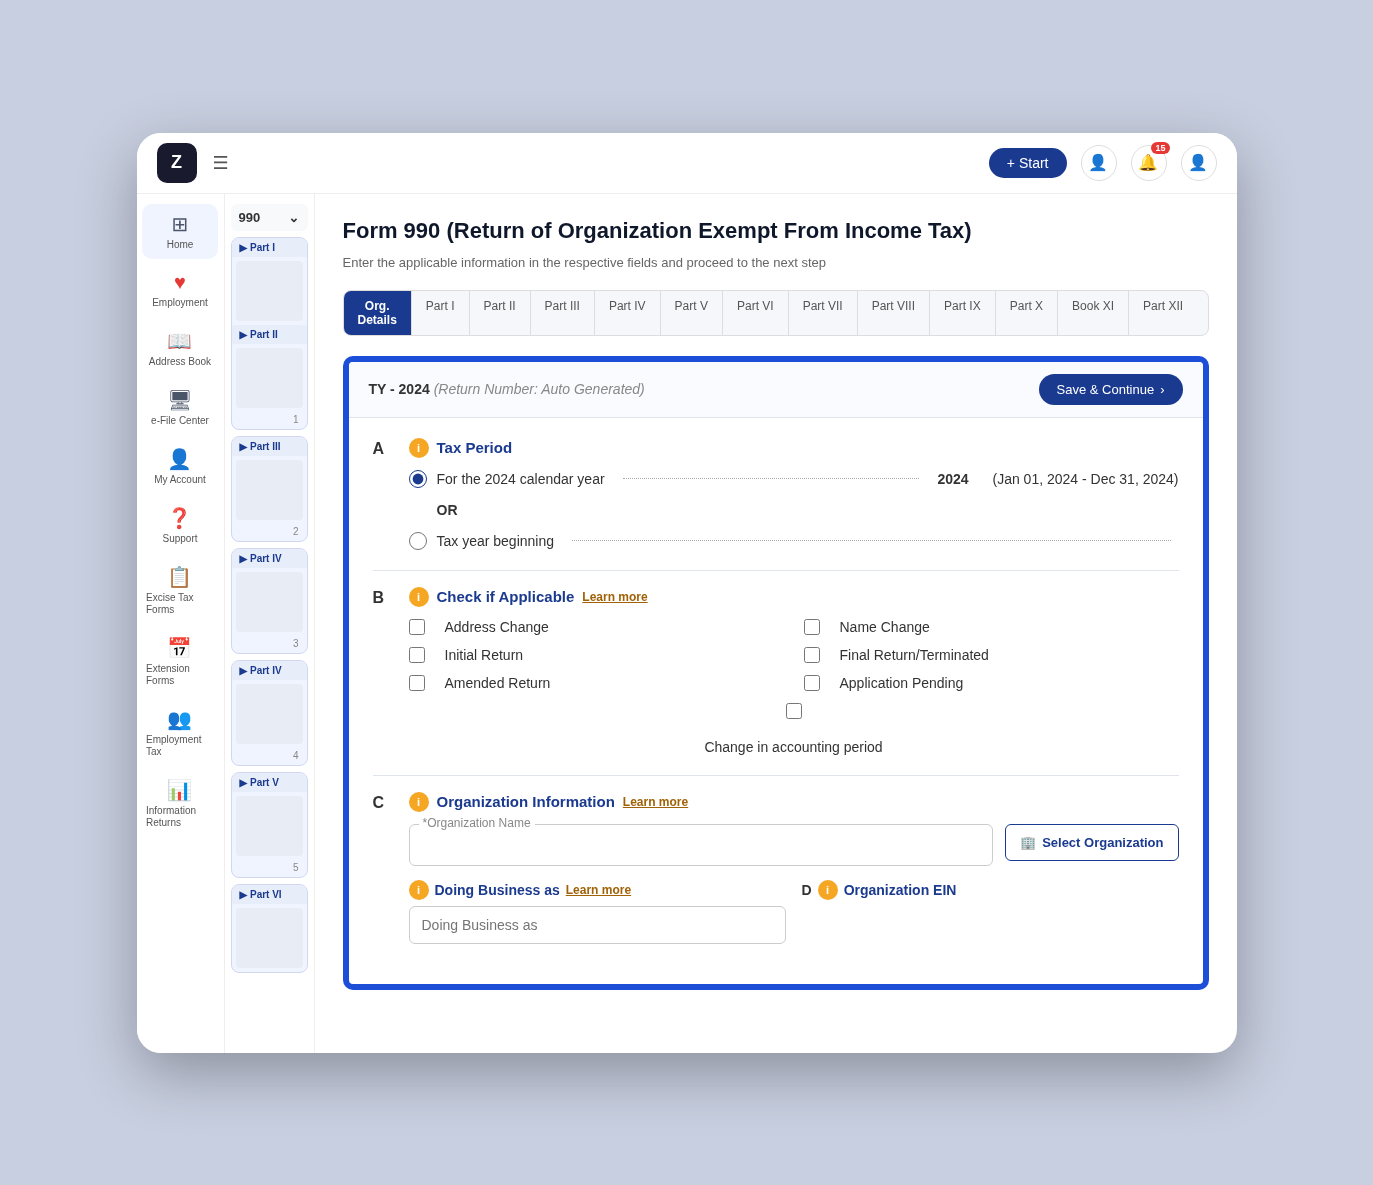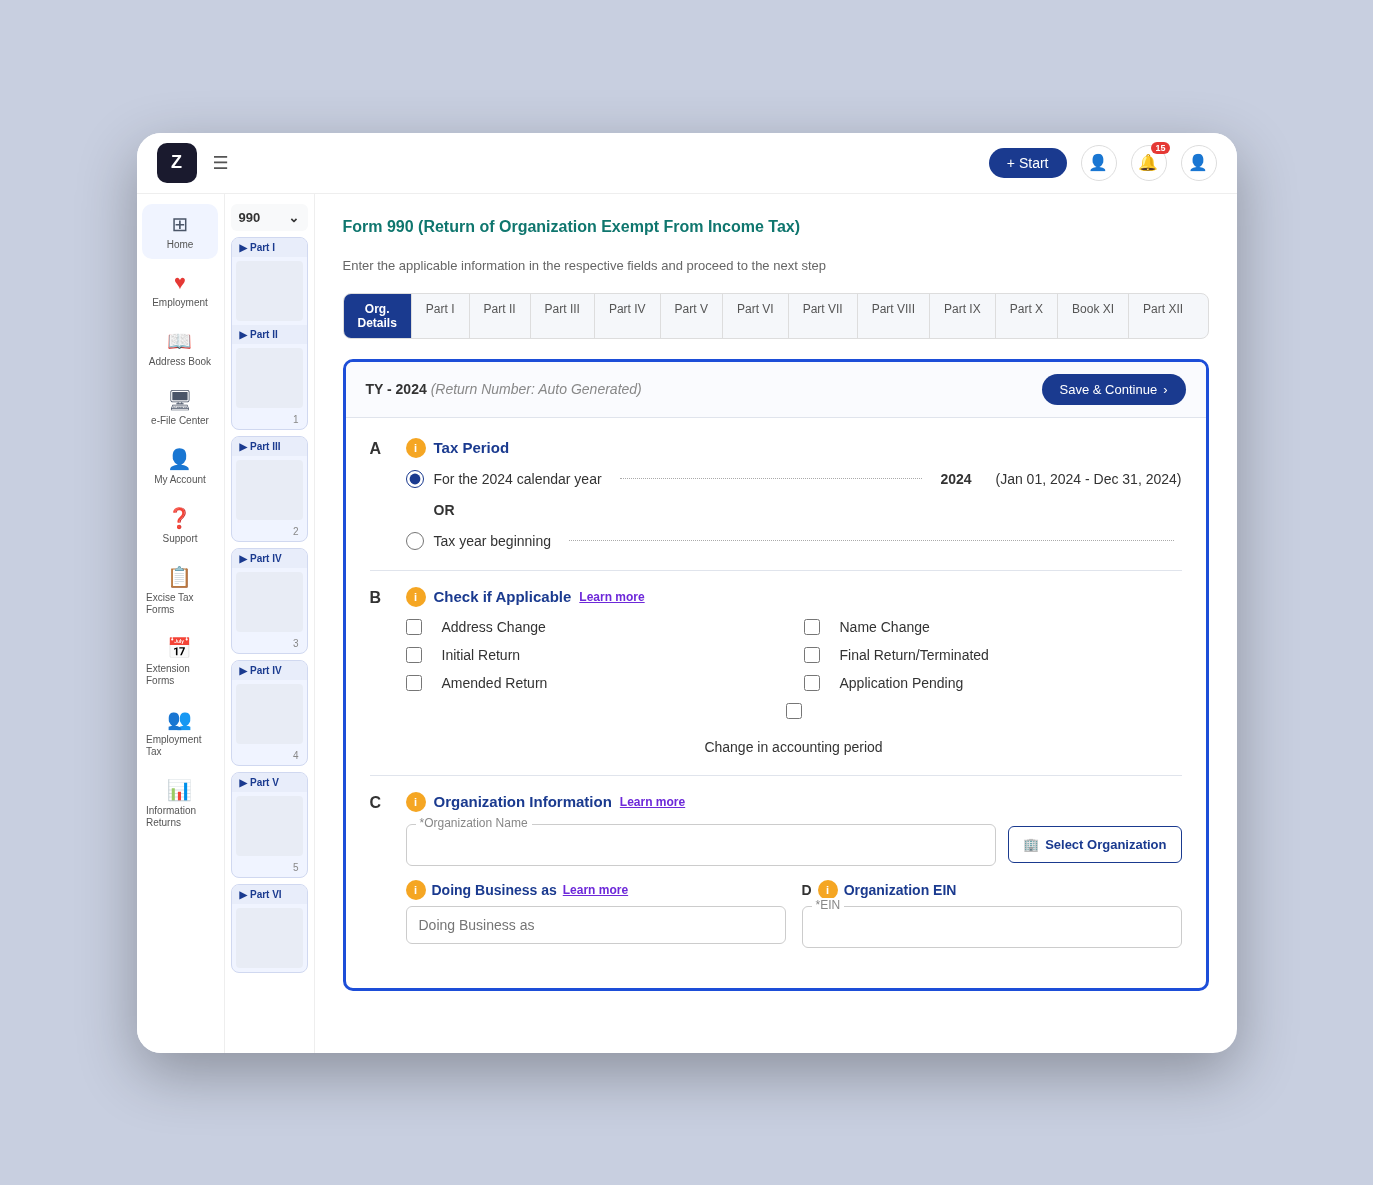--- a/index.html
+++ b/index.html
@@ -146,22 +146,22 @@
       color: #888;
       padding: 2px 8px 4px;
     }
     
     .content-area {
       flex: 1;
       overflow-y: auto;
       padding: 24px 28px;
     }
     .form-title {
-      font-size: 16px; font-weight: 700; color: #0f766e;
-      margin-bottom: 22px;
+      font-size: 22px; font-weight: 700; color: #0f172a;
+      margin-bottom: 11px;
     }
     .form-subtitle {
       font-size: 13px; color: #666;
       margin-bottom: 20px;
     }
     
     .tabs-row {
       display: flex;
       gap: 0;
       margin-bottom: 20px;
@@ -180,21 +180,21 @@
     }
     .tab:last-child { border-right: none; }
     .tab.active {
       background: #1a3a8f;
       color: #fff;
       font-weight: 600;
     }
     
     .form-card {
       background: #fff;
-      border: 3px solid #1d4ed8;
+      border: 6px solid #1d4ed8;
       border-radius: 10px;
       overflow: hidden;
     }
     .form-card-header {
       display: flex; align-items: center; justify-content: space-between;
       padding: 12px 20px;
       background: #fafbfe;
       border-bottom: 1px solid #e0e4ec;
     }
     .return-label {
@@ -230,21 +230,21 @@
       margin-bottom: 12px;
     }
     .info-icon {
       width: 20px; height: 20px;
       background: #f5a623;
       border-radius: 50%;
       display: flex; align-items: center; justify-content: center;
       color: #fff; font-size: 11px; font-weight: 700;
       flex-shrink: 0;
     }
-    .learn-more { color: #6d28d9; font-size: 12px; text-decoration: underline; cursor: pointer; }
+    .learn-more { color: #a16207; font-size: 12px; text-decoration: underline; cursor: pointer; }
     
     .radio-group { display: flex; flex-direction: column; gap: 10px; }
     .radio-row {
       display: flex; align-items: center; gap: 10px;
       font-size: 14px; color: #333;
     }
     .radio-input {
       width: 18px; height: 18px;
       accent-color: #1a3a8f;
       cursor: pointer;
@@ -269,21 +269,21 @@
       font-size: 14px; color: #333;
     }
     .checkbox-input {
       width: 16px; height: 16px;
       cursor: pointer;
       accent-color: #1a3a8f;
     }
     .checkbox-row.full-width { grid-column: span 2; flex-direction: column; }
     
     .org-section { display: flex; flex-direction: column; gap: 14px; }
-    .org-row { display: flex; gap: 12px; align-items: center; }
+    .org-row { display: flex; gap: 12px; align-items: flex-start; }
     .input-label {
       font-size: 12px; color: #888;
       background: #fff;
       position: absolute;
       top: -8px; left: 10px;
       padding: 0 4px;
     }
     .input-wrapper { position: relative; }
     .form-input {
       width: 100%;
@@ -558,24 +558,20 @@
                       <div class="input-wrapper">
                         <input type="text" class="form-input" placeholder="Doing Business as" style="">
                       </div>
                     </div>
                     <div>
                       <div class="sub-section-label">
                         <span style="color:#333;font-size:14px;font-weight:700;">D</span>
                         <div class="info-icon">i</div>
                         <span>Organization EIN</span>
                       </div>
-                      <div class="input-wrapper" style="position:relative;">
-                        <span class="input-label">*EIN</span>
-                        <input type="text" class="form-input" style="padding-top: 14px;">
-                      </div>
                     </div>
                   </div>
                 </div>
               </div>
             </div>
           </div>
         </div>
       </div>
     </div>
   </div>

